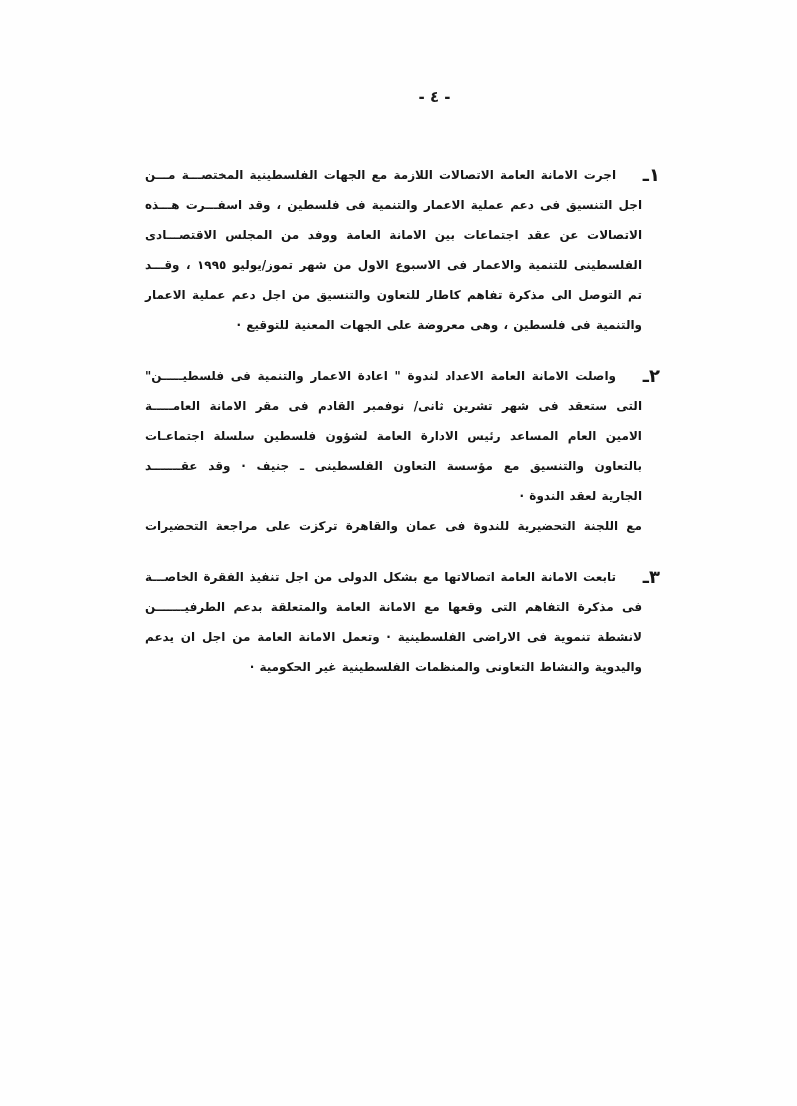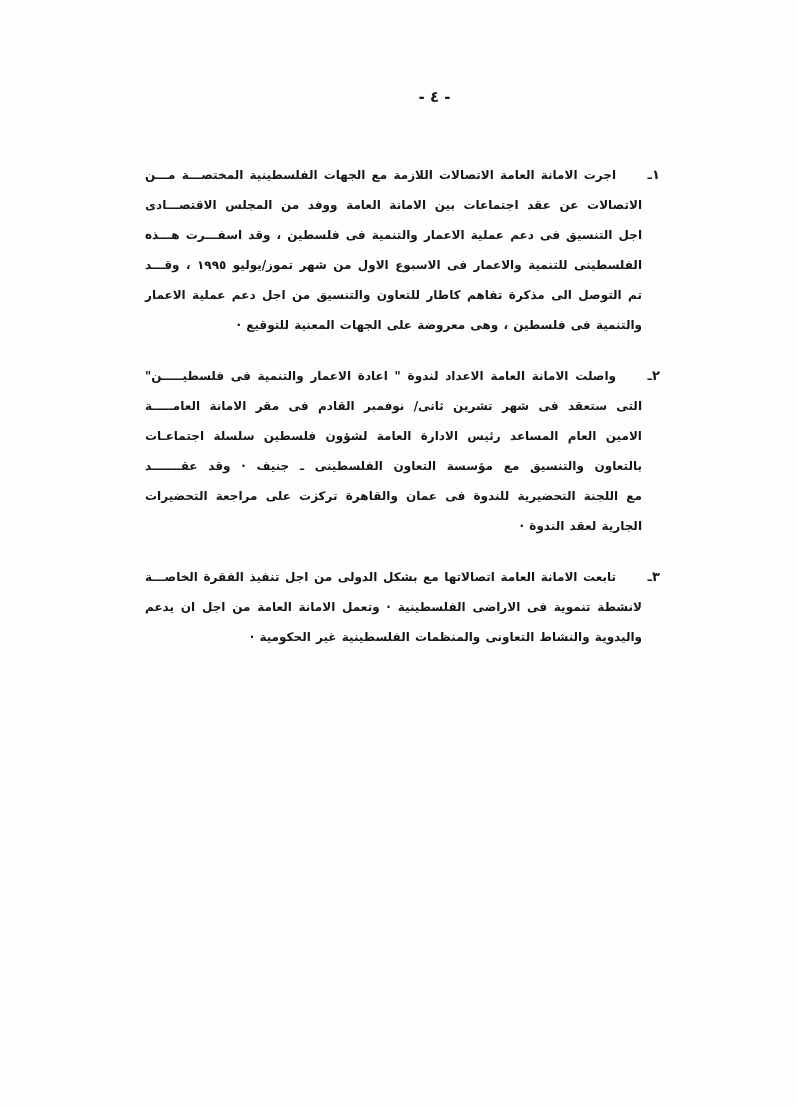--- a/index.html
+++ b/index.html
@@ -32,21 +32,21 @@
   }
   .para {
     position: relative;
     padding-right: 18px;   
     margin-bottom: 21px;
   }
   .para .marker {
     position: absolute;
     right: 0;
     top: 0;
-    font-size: 13px;
+    font-size: 18px;
     font-weight: 700;
     line-height: 30px;
     white-space: nowrap;
   }
   .line {
     font-size: 12px;
     font-weight: 700;
     line-height: 30px;
     text-align: justify;
     text-align-last: justify;
@@ -64,38 +64,39 @@
 
 <div class="page">
 
   <div class="page-number">- ٤ -</div>
 
   <div class="content">
 
     <div class="para">
       <span class="marker">١ـ</span>
       <div class="line first">اجرت الامانة العامة الاتصالات اللازمة مع الجهات الفلسطينية المختصـــة مـــن</div>
+      <div class="line">اجل التنسيق فى دعم عملية الاعمار والتنمية فى فلسطين ، وقد اسفـــرت هـــذه</div>
       <div class="line">الاتصالات عن عقد اجتماعات بين الامانة العامة ووفد من المجلس الاقتصـــادى</div>
-      <div class="line">اجل التنسيق فى دعم عملية الاعمار والتنمية فى فلسطين ، وقد اسفـــرت هـــذه</div>
       <div class="line">الفلسطينى للتنمية والاعمار فى الاسبوع الاول من شهر تموز/يوليو ١٩٩٥ ، وقـــد</div>
       <div class="line">تم التوصل الى مذكرة تفاهم كاطار للتعاون والتنسيق من اجل دعم عملية الاعمار</div>
       <div class="line last">والتنمية فى فلسطين ، وهى معروضة على الجهات المعنية للتوقيع ·</div>
     </div>
 
     <div class="para">
       <span class="marker">٢ـ</span>
       <div class="line first">واصلت الامانة العامة الاعداد لندوة " اعادة الاعمار والتنمية فى فلسطيـــــن"</div>
       <div class="line">التى ستعقد فى شهر تشرين ثانى/ نوفمبر القادم فى مقر الامانة العامـــــة</div>
       <div class="line">الامين العام المساعد رئيس الادارة العامة لشؤون فلسطين سلسلة اجتماعـات</div>
       <div class="line">بالتعاون والتنسيق مع مؤسسة التعاون الفلسطينى ـ جنيف · وقد عقـــــــد</div>
+      <div class="line last">الجارية لعقد الندوة ·</div>
       <div class="line">مع اللجنة التحضيرية للندوة فى عمان والقاهرة تركزت على مراجعة التحضيرات</div>
-      <div class="line last">الجارية لعقد الندوة ·</div>
     </div>
 
     <div class="para">
       <span class="marker">٣ـ</span>
       <div class="line first">تابعت الامانة العامة اتصالاتها مع بشكل الدولى من اجل تنفيذ الفقرة الخاصـــة</div>
+      <div class="line">فى مذكرة التفاهم التى وقعها مع الامانة العامة والمتعلقة بدعم الطرفيـــــــن</div>
       <div class="line">لانشطة تنموية فى الاراضى الفلسطينية · وتعمل الامانة العامة من اجل ان يدعم</div>
       <div class="line last">واليدوية والنشاط التعاونى والمنظمات الفلسطينية غير الحكومية ·</div>
     </div>
 
   </div>
 </div>
 
 </body></html>

